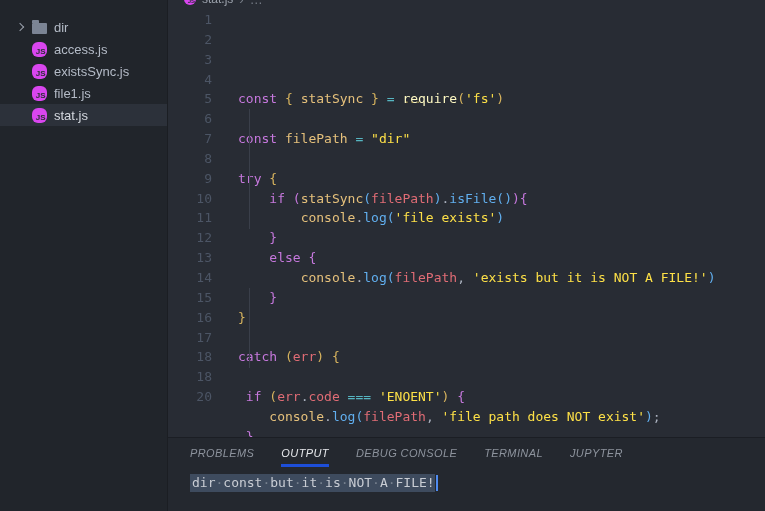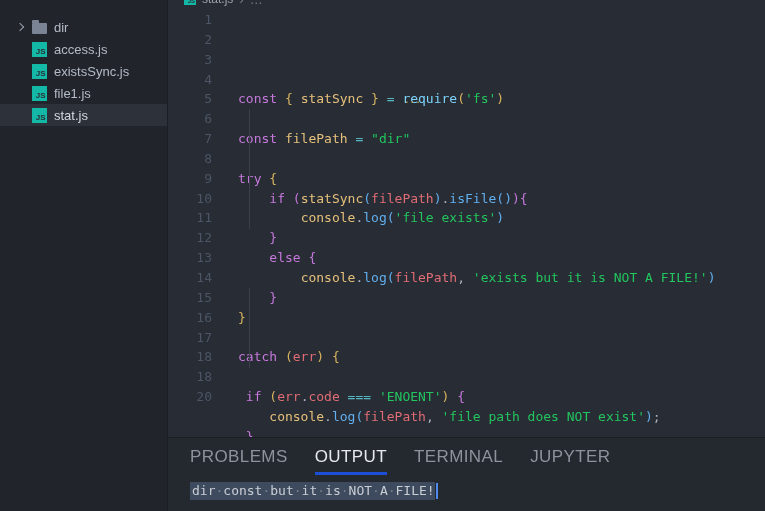--- a/index.html
+++ b/index.html
@@ -17,23 +17,23 @@
     color:#b4bbc7; font-size:13px; cursor:pointer; }
   .row.selected { background:#2c313a; color:#d4d8df; }
   .chev-slot { width:20px; display:flex; align-items:center; justify-content:center; flex-shrink:0; }
   .chev-right { width:6px; height:6px; border-right:1.5px solid #9aa1ac; border-top:1.5px solid #9aa1ac;
     transform:rotate(45deg); display:inline-block; }
   .icon-slot { width:18px; display:flex; align-items:center; justify-content:center;
     margin-right:6px; flex-shrink:0; }
   .folder-ic { width:15px; height:11px; background:#7b8494; border-radius:1px; position:relative; margin-top:2px; }
   .folder-ic::before { content:""; position:absolute; top:-3px; left:0; width:7px; height:3px;
     background:#7b8494; border-radius:1px 1px 0 0; }
-  .js-ic { width:15px; height:15px; background:#14b8a6; color:#2b2f36; font-weight:bold;
+  .js-ic { width:15px; height:15px; background:#d946ef; color:#2b2f36; font-weight:bold;
     font-size:8px; display:flex; align-items:flex-end; justify-content:flex-end;
-    padding:0 1px 1px 0; border-radius:0; font-family:"Liberation Sans",sans-serif; }
+    padding:0 1px 1px 0; border-radius:6px; font-family:"Liberation Sans",sans-serif; }
   .js-ic.small { width:12px; height:12px; font-size:6px; }
 
   
   .editor { flex:1; display:flex; flex-direction:column; background:#282c34; min-width:0; }
   .breadcrumb { height:22px; margin-top:-12px; display:flex; align-items:center; gap:6px;
     padding-left:16px; color:#9aa0aa; font-size:12px; flex-shrink:0; }
   .bc-sep { color:#767c86; font-size:13px; }
   .code-area { flex:1; display:flex; overflow:hidden; position:relative; }
   .gutter { width:44px; text-align:right; flex-shrink:0;
     font-family:"DejaVu Sans Mono","Liberation Mono",monospace; font-size:13px;
@@ -41,34 +41,34 @@
   .gutter .ln.active { color:#ef4444;margin-top:41px; }
   .code { margin-left:26px; font-family:"DejaVu Sans Mono","Liberation Mono",monospace;
     font-size:13px; line-height:19.85px; white-space:pre; position:relative; flex:1; }
   .code-line { height:19.85px; }
   .guide { position:absolute; width:1px; background:#3a3f4a; left:11px; }
 
   .tk-kw  { color:#c678dd; }
   .tk-var { color:#e5c07b; }
   .tk-red { color:#e06c75; }
   .tk-fn  { color:#61afef; }
-  .tk-str { color:#22c55e; }
+  .tk-str { color:#fde047; }
   .tk-op  { color:#56b6c2; }
   .tk-pln { color:#abb2bf; }
   .tk-b1  { color:#d8b45e; }
   .tk-b2  { color:#c678dd; }
   .tk-b3  { color:#61afef; }
-  .tk-fnh { color:#7dd3fc; position:relative; }
+  .tk-fnh { color:#fef9c3; position:relative; }
   .tk-fnh::after { content:"\00B7\00B7\00B7"; position:absolute; left:1px; bottom:-6px;
     color:#b3a15a; font-size:11px; letter-spacing:-1px; }
 
   
   .panel { height:74px; border-top:1px solid #1b1e24; background:#24282f; flex-shrink:0; }
   .tabs { display:flex; gap:27px; padding:9px 0 0 22px; }
-  .tab { font-size:17px; letter-spacing:.4px; color:#8d939d; cursor:pointer; padding-bottom:5px; }
+  .tab { font-size:11px; letter-spacing:.4px; color:#8d939d; cursor:pointer; padding-bottom:5px;font-style:italic; }
   .tab.active { color:#e7e9ec; border-bottom:3px solid #1d4ed8; }
   .output-line { margin:7px 0 0 22px; display:inline-flex; align-items:center;
     font-family:"DejaVu Sans Mono","Liberation Mono",monospace; font-size:13px; }
   .selection { background:#3e4b5e; color:#c9cdd4; padding:1px 0 2px 2px; display:inline-flex;
     align-items:center; white-space:pre; }
   .ws-dot { color:#76808e; }
   .cursor { width:2px; height:16px; background:#4f8bf0; display:inline-block; margin-left:1px; }
 </style>
 </head>
 <body>
@@ -157,20 +157,21 @@
       <div class="code" id="code">
         <div class="guide" style="top:99px;height:120px;"></div>
         <div class="guide" style="top:278px;height:80px;"></div>
       <div class="code-line"><span class="tk-kw">const </span><span class="tk-b1">{ </span><span class="tk-var">statSync </span><span class="tk-b1">} </span><span class="tk-op">= </span><span class="tk-fnh">require</span><span class="tk-b1">(</span><span class="tk-str">'fs'</span><span class="tk-b1">)</span></div><div class="code-line"></div><div class="code-line"><span class="tk-kw">const </span><span class="tk-var">filePath </span><span class="tk-op">= </span><span class="tk-str">"dir"</span></div><div class="code-line"></div><div class="code-line"><span class="tk-kw">try </span><span class="tk-b1">{</span></div><div class="code-line"><span class="tk-pln">    </span><span class="tk-kw">if </span><span class="tk-b2">(</span><span class="tk-var">statSync</span><span class="tk-b3">(</span><span class="tk-red">filePath</span><span class="tk-b3">)</span><span class="tk-pln">.</span><span class="tk-fn">isFile</span><span class="tk-b3">()</span><span class="tk-b2">){</span></div><div class="code-line"><span class="tk-pln">        </span><span class="tk-var">console</span><span class="tk-pln">.</span><span class="tk-fn">log</span><span class="tk-b3">(</span><span class="tk-str">'file exists'</span><span class="tk-b3">)</span></div><div class="code-line"><span class="tk-pln">    </span><span class="tk-b2">}</span></div><div class="code-line"><span class="tk-pln">    </span><span class="tk-kw">else </span><span class="tk-b2">{</span></div><div class="code-line"><span class="tk-pln">        </span><span class="tk-var">console</span><span class="tk-pln">.</span><span class="tk-fn">log</span><span class="tk-b3">(</span><span class="tk-red">filePath</span><span class="tk-pln">, </span><span class="tk-str">'exists but it is NOT A FILE!'</span><span class="tk-b3">)</span></div><div class="code-line"><span class="tk-pln">    </span><span class="tk-b2">}</span></div><div class="code-line"><span class="tk-b1">}</span></div><div class="code-line"></div><div class="code-line"><span class="tk-kw">catch </span><span class="tk-b1">(</span><span class="tk-red">err</span><span class="tk-b1">) {</span></div><div class="code-line"></div><div class="code-line"><span class="tk-pln"> </span><span class="tk-kw">if </span><span class="tk-b1">(</span><span class="tk-red">err</span><span class="tk-pln">.</span><span class="tk-red">code </span><span class="tk-op">=== </span><span class="tk-str">'ENOENT'</span><span class="tk-b1">) </span><span class="tk-b2">{</span></div><div class="code-line"><span class="tk-pln">    </span><span class="tk-var">console</span><span class="tk-pln">.</span><span class="tk-fn">log</span><span class="tk-b3">(</span><span class="tk-red">filePath</span><span class="tk-pln">, </span><span class="tk-str">'file path does NOT exist'</span><span class="tk-b3">)</span><span class="tk-pln">;</span></div><div class="code-line"><span class="tk-pln"> </span><span class="tk-b2">}</span></div></div>
     </div>
 
     <div class="panel">
       <div class="tabs" id="tabs">
           <span class="tab">PROBLEMS</span>
           <span class="tab active">OUTPUT</span>
+          <span class="tab">DEBUG CONSOLE</span>
           <span class="tab">TERMINAL</span>
           <span class="tab">JUPYTER</span>
         </div>
       <div class="output-line" id="output">
           <span class="selection"><span>dir</span><span class="ws-dot">·</span><span>const</span><span class="ws-dot">·</span><span>but</span><span class="ws-dot">·</span><span>it</span><span class="ws-dot">·</span><span>is</span><span class="ws-dot">·</span><span>NOT</span><span class="ws-dot">·</span><span>A</span><span class="ws-dot">·</span><span>FILE!</span></span>
           <span class="cursor"></span>
         </div>
     </div>
 
   </main>

